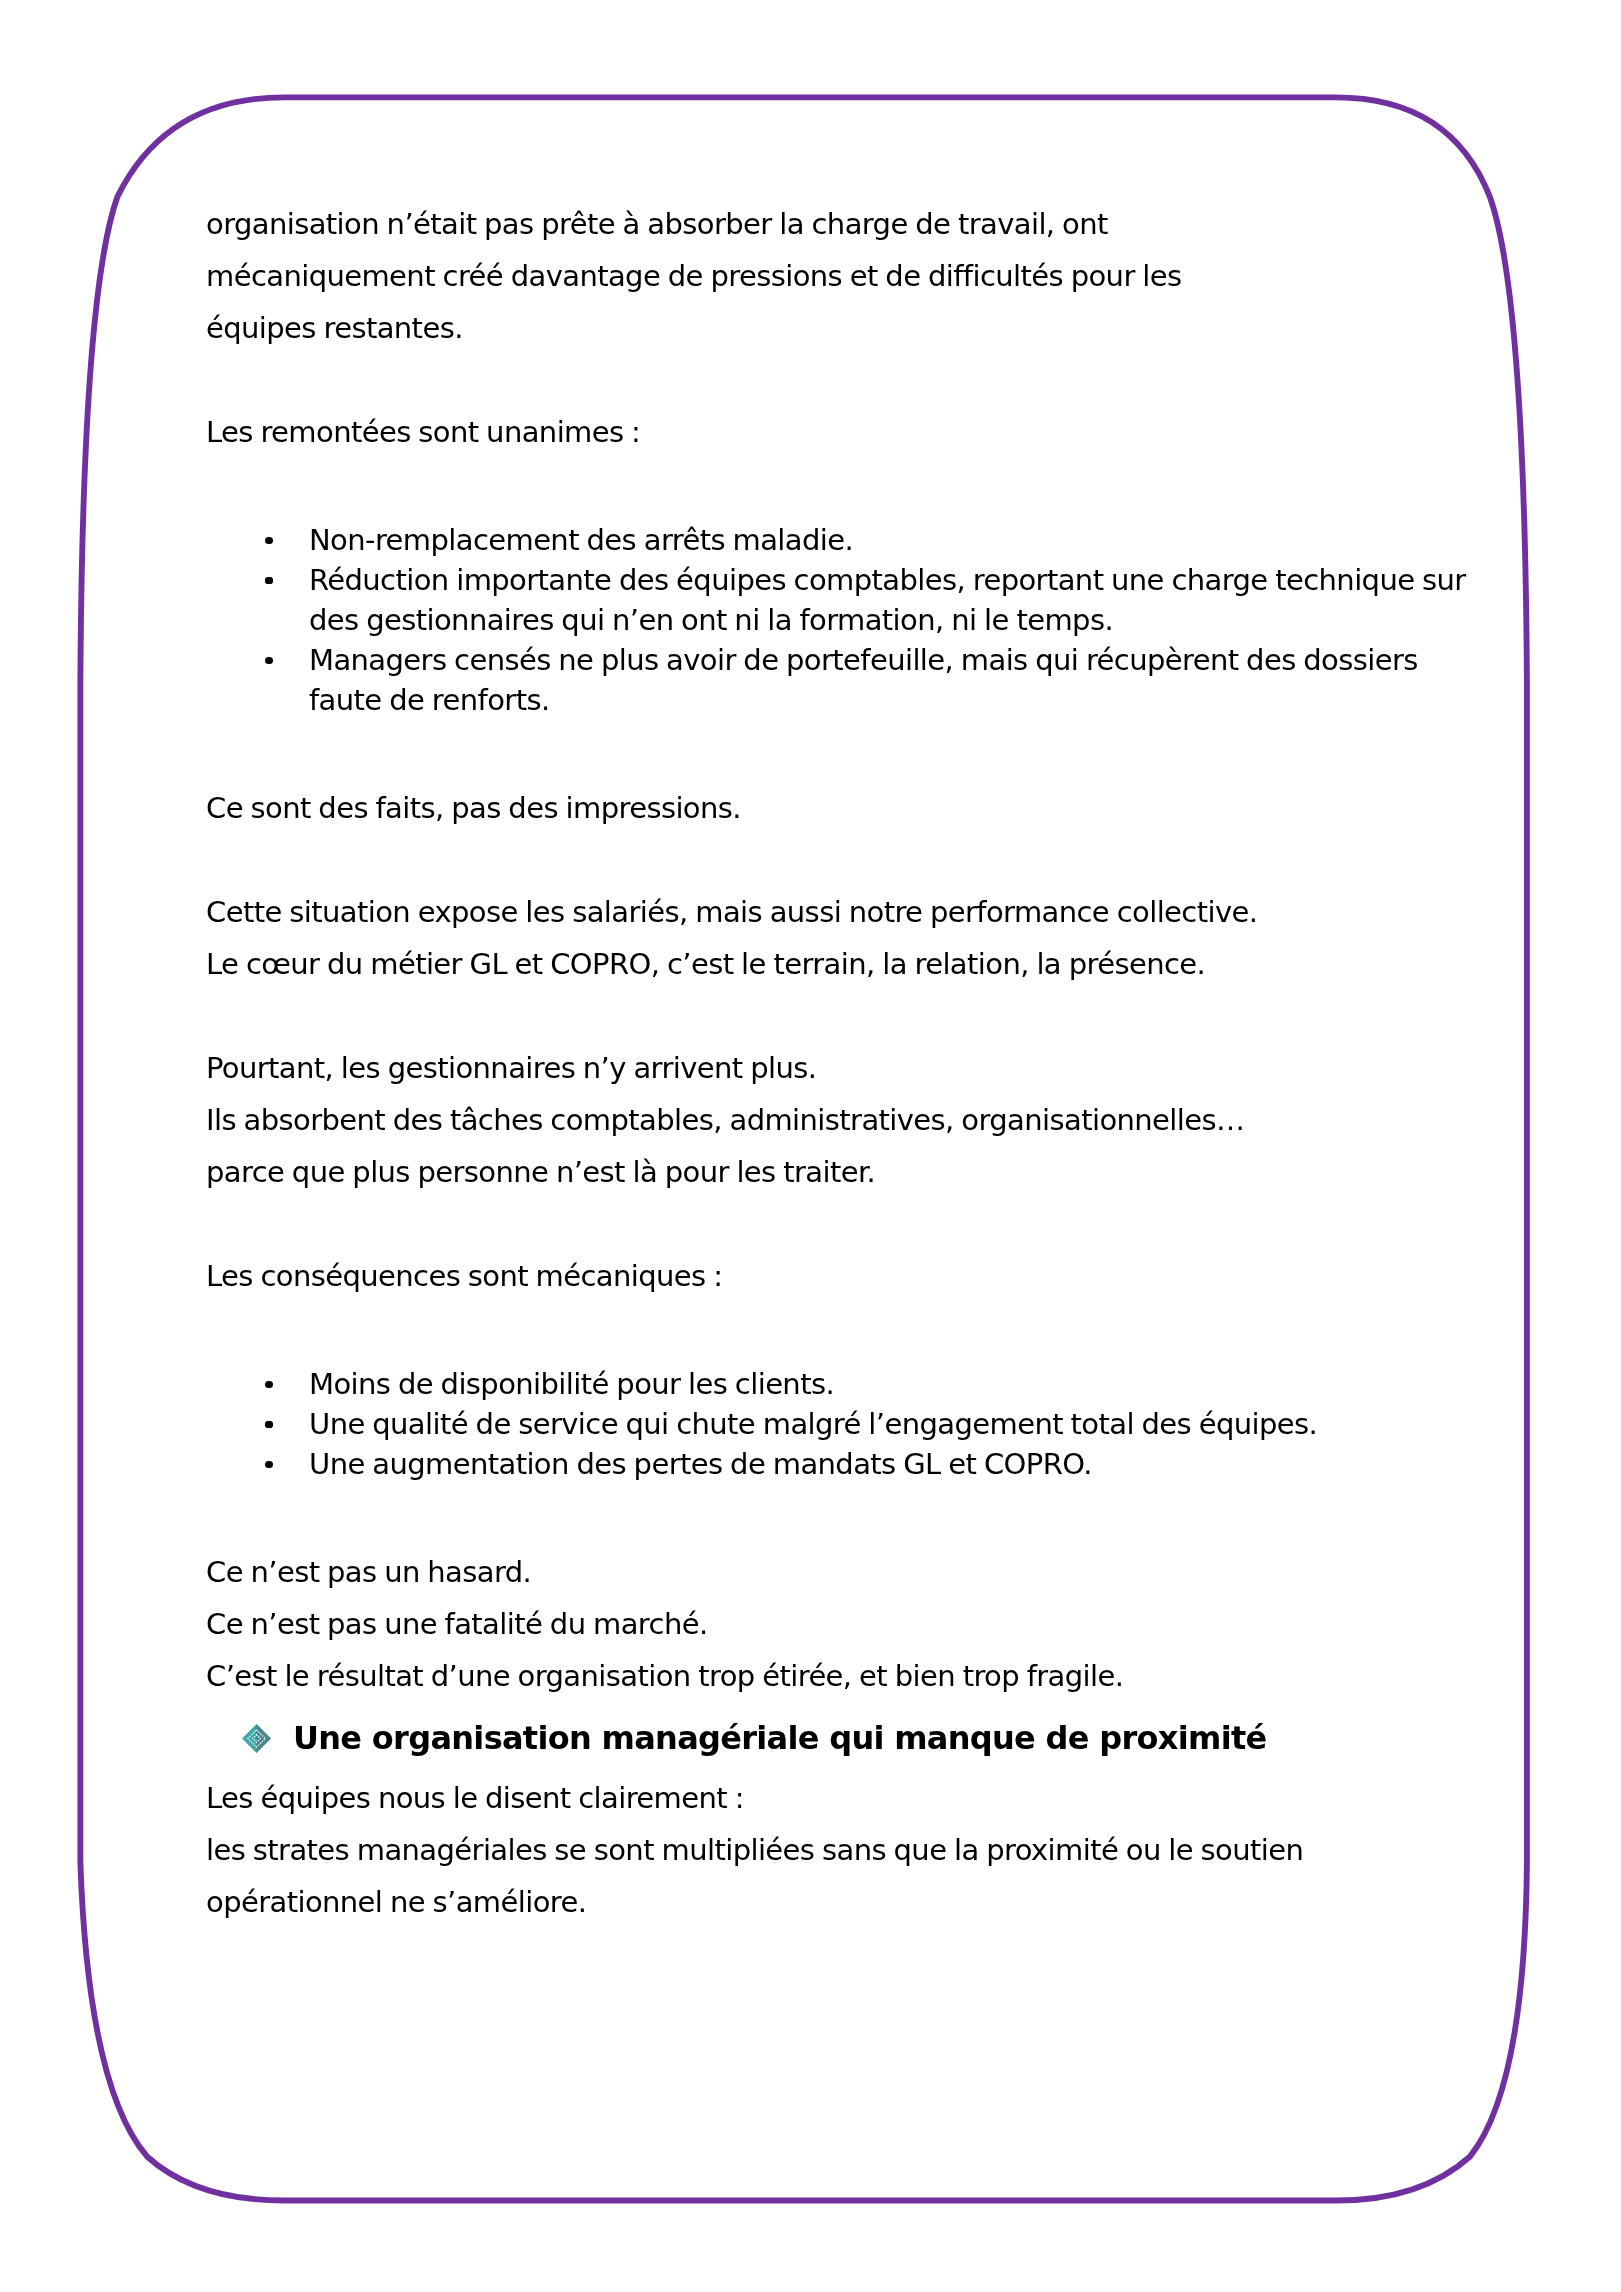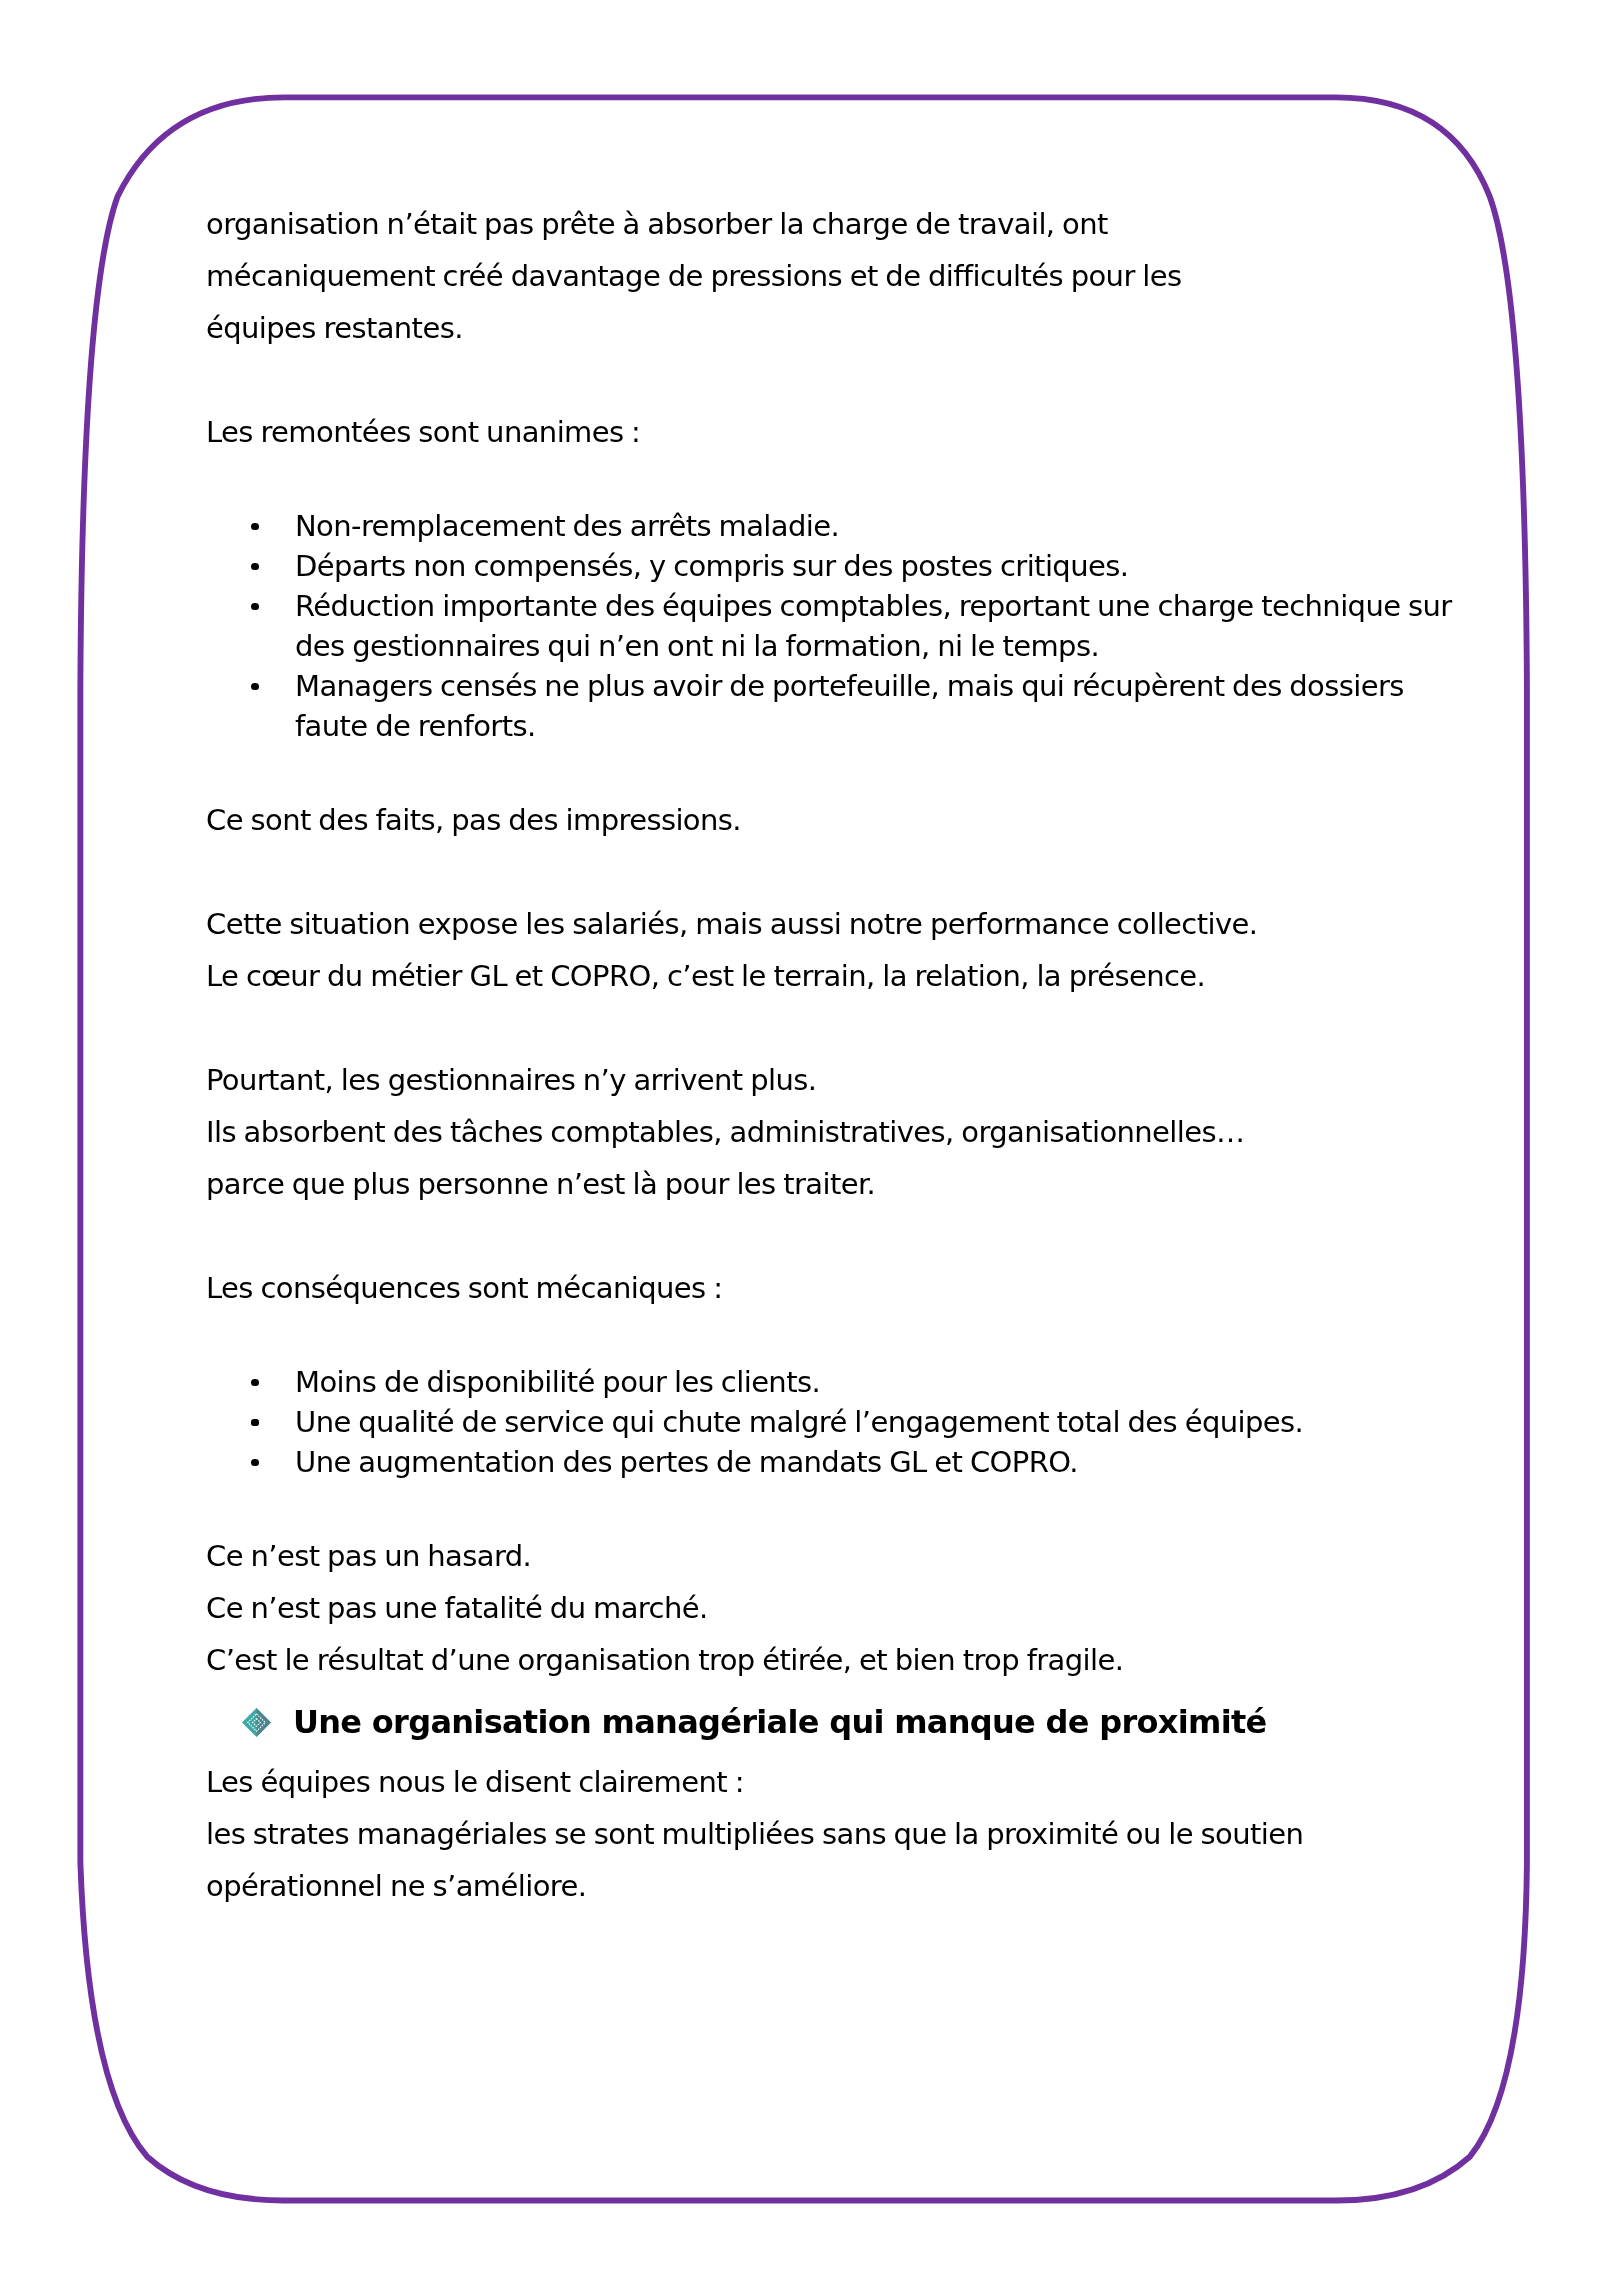--- a/index.html
+++ b/index.html
@@ -34,21 +34,21 @@
     line-height: 40px;
     margin: 12px;
     letter-spacing: -0.6px;
     word-spacing: -1px;
     white-space: pre-wrap;
   }
   .gap { height: 40px; }
   .bold { font-weight: bold; }
   ul.bullets {
     list-style: none;
-    margin: 2px;
+    margin: 16px;
     padding: 0;
   }
   ul.bullets li {
     position: relative;
     padding-left: 99px;
     font-size: 29px;
     line-height: 40px;
     letter-spacing: -0.6px;
     word-spacing: -1px;
     width: 1255px;
@@ -112,21 +112,21 @@
     <p class="p">équipes restantes.</p>
   </div>
 
   <div class="gap"></div>
 
   <p class="p">Les remontées sont unanimes :</p>
   <div class="gap"></div>
 
   <ul class="bullets">
     <li><span class="dot"></span><span>Non-remplacement des arrêts maladie.</span></li>
-    <li><span class="dot"></span><span>Départs non compensés, y compris sur des postes critiques.</span></li>
+    <li><span class="dot"></span></li>
     <li style="width:1176px"><span class="dot"></span><span>Réduction importante des équipes comptables, reportant une charge technique sur des gestionnaires qui n’en ont ni la formation, ni le temps.</span></li>
     <li style="width:1176px"><span class="dot"></span><span>Managers censés ne plus avoir de portefeuille, mais qui récupèrent des dossiers faute de renforts.</span></li>
   </ul>
 
   <div class="gap"></div>
 
   <p class="p">Ce sont des faits, pas des impressions.</p>
   <div class="gap"></div>
   <p class="p">Cette situation expose les salariés, mais aussi notre performance collective.</p>
 

